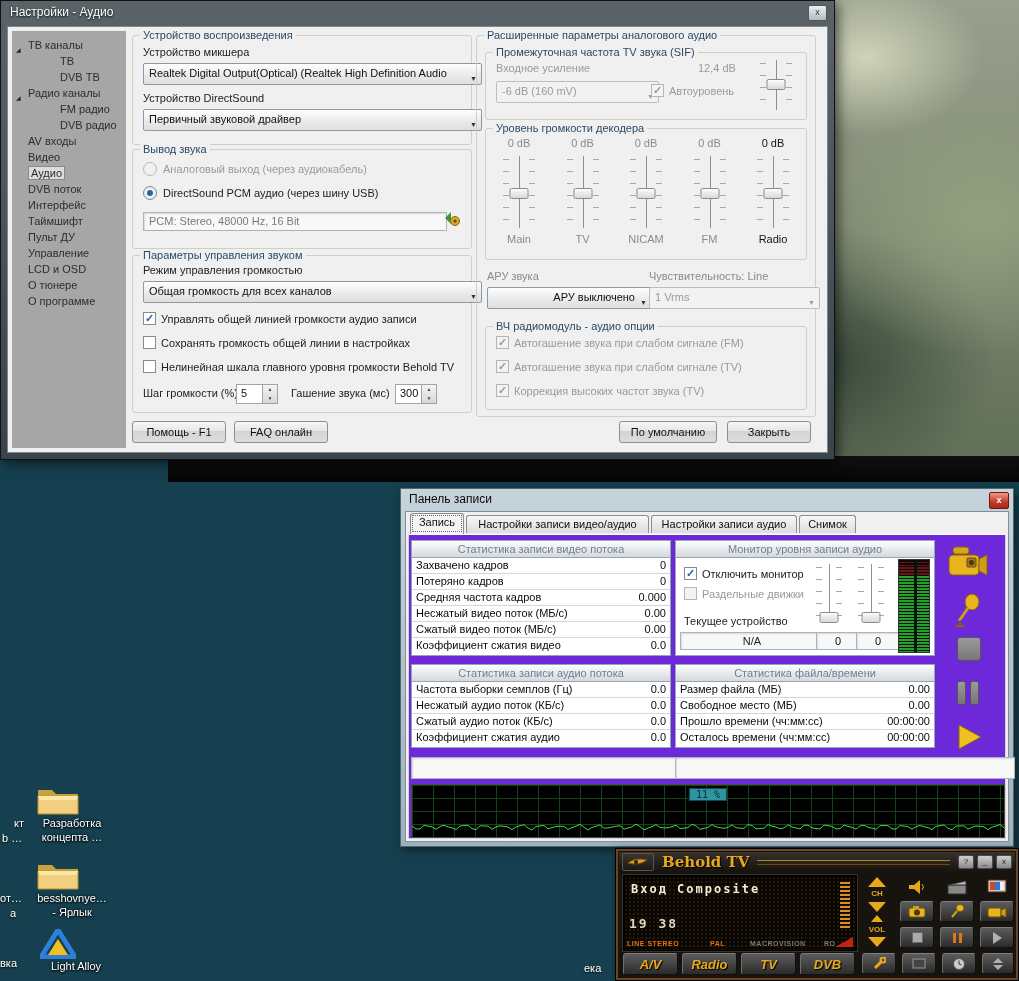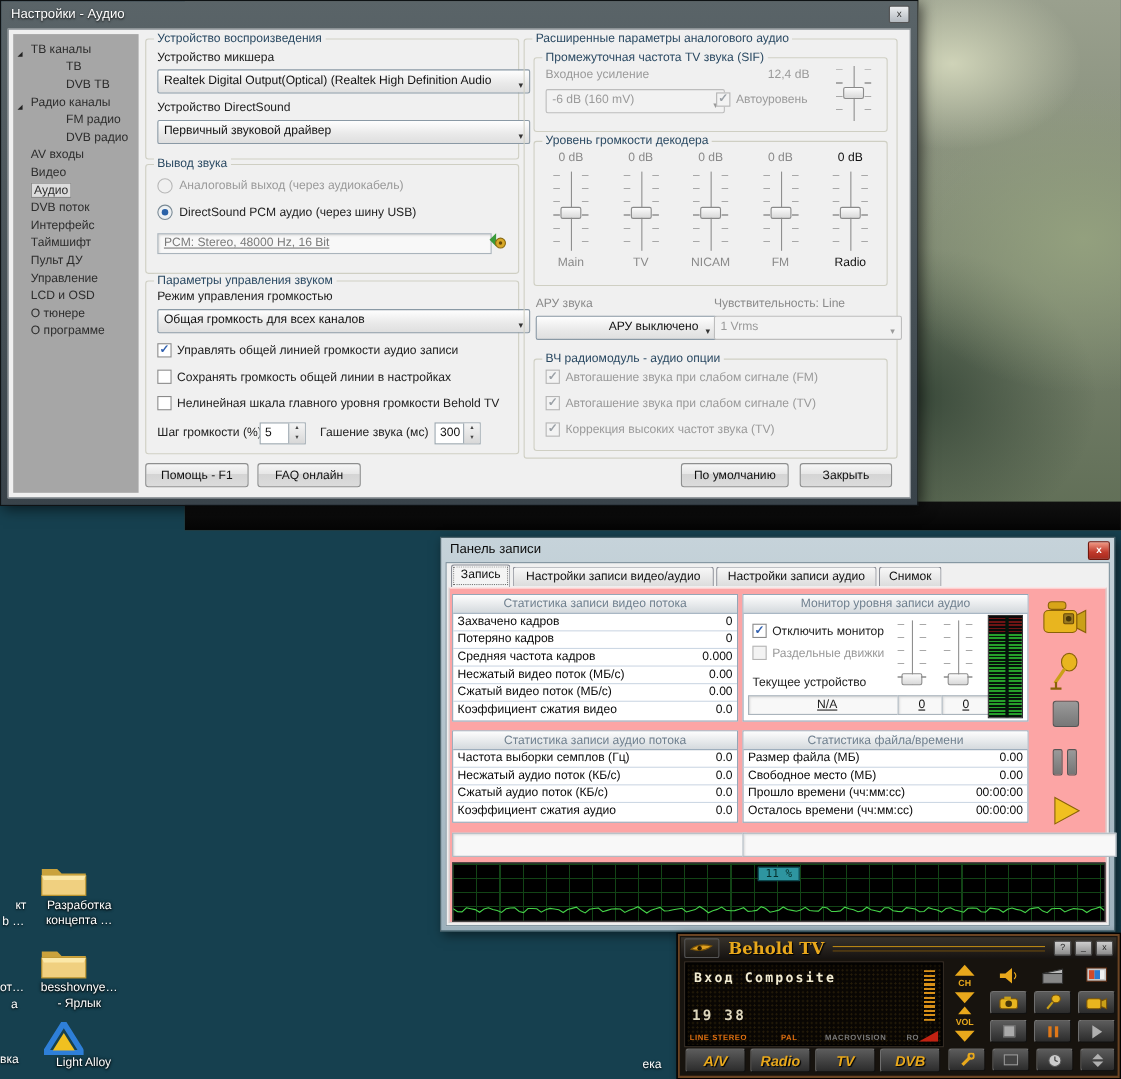--- a/index.html
+++ b/index.html
@@ -49,21 +49,21 @@
             font-size:11px;line-height:11px;text-align:center;color:#2f5fae;font-weight:bold;}
   .cbx.dis{color:#9a9a9a;}
   .cbx.dis .box{background:#f3f3f3;border-color:#b5b5b5;color:#9aa0a6;}
 
   .radio{position:absolute;display:flex;align-items:center;gap:6px;font-size:11px;color:#222;white-space:nowrap;}
   .radio .dot{width:12px;height:12px;border-radius:50%;border:1px solid #7a8a95;background:radial-gradient(#fff,#dfe5e9);position:relative;}
   .radio.sel .dot::after{content:"";position:absolute;left:3px;top:3px;width:6px;height:6px;border-radius:50%;background:#2a62a8;}
   .radio.dis{color:#9a9a9a;}.radio.dis .dot{border-color:#b8b8b8;background:#f0f0f0;}
 
   .sunken{position:absolute;background:#f8f8f8;border:1px solid #aab4bc;box-shadow:inset 1px 1px 2px rgba(0,0,0,.12);
-          font-size:11px;color:#7a7a7a;line-height:17px;padding:0 5px;text-decoration:underline;}
+          font-size:11px;color:#7a7a7a;line-height:17px;padding:0 5px;}
 
   .spin{position:absolute;width:42px;height:20px;border:1px solid #9aa5ad;background:#fff;font-size:11px;box-sizing:border-box;}
   .spin .v{position:absolute;left:4px;top:2px;color:#111;}
   .spin .ud{position:absolute;right:0;top:0;bottom:0;width:14px;background:linear-gradient(#f4f4f4,#d8d8d8);
             border-left:1px solid #9aa5ad;font-size:5px;color:#444;text-align:center;line-height:9px;}
 
   .btn{height:22px;background:linear-gradient(#f6f6f6,#e6e6e6 45%,#d4d4d4 46%,#dcdcdc);border:1px solid #8e8f8f;
        border-radius:3px;font-size:11px;color:#111;text-align:center;line-height:20px;padding:0 10px;display:inline-block;box-sizing:border-box;}
 
   
@@ -79,21 +79,21 @@
   .rec{position:absolute;left:400px;top:488px;width:612px;height:357px;background:linear-gradient(#c6d3da,#9db1bc);
        border:1px solid #51676f;box-shadow:3px 3px 10px rgba(0,0,0,.5);}
   .rec-title{height:20px;font-size:12px;color:#0b0b0b;line-height:20px;padding-left:8px;}
   .rec-close{position:absolute;top:3px;right:4px;width:18px;height:15px;border:1px solid #70160c;border-radius:2px;
        background:linear-gradient(#f09a86,#c0392b 60%,#a62a1e);color:#fff;font-size:9px;font-weight:bold;line-height:14px;text-align:center;}
   .rec-client{position:absolute;left:4px;top:22px;right:4px;bottom:4px;background:#f0f0f0;border:1px solid #7c8f9b;}
   .tabs{position:absolute;left:4px;top:3px;height:19px;display:flex;gap:2px;}
   .tab{height:18px;background:linear-gradient(#f8f8f8,#dcdcdc);border:1px solid #898c95;border-bottom:none;
        border-radius:3px 3px 0 0;font-size:11px;line-height:17px;text-align:center;color:#111;box-sizing:border-box;}
   .tab.active{background:#f4f4f4;height:21px;margin-top:-2px;outline:1px dotted #666;outline-offset:-3px;}
-  .tabpage{position:absolute;left:2px;top:22px;right:2px;bottom:2px;background:#fca5a5;border:1px solid #d3d3d3;border-top:1px solid #fcfcfc;}
+  .tabpage{position:absolute;left:2px;top:22px;right:2px;bottom:2px;background:#6d28d9;border:1px solid #d3d3d3;border-top:1px solid #fcfcfc;}
 
   .stat{position:absolute;background:#fff;border:1px solid #94a6b6;font-size:11px;}
   .stat-hdr{height:16px;background:linear-gradient(#fdfdfd,#d4d9dd);border-bottom:1px solid #94a6b6;
        color:#70808f;text-align:center;line-height:16px;}
   .stat-row{display:flex;height:15px;line-height:15px;padding:0 4px;border-bottom:1px solid #cdd8e4;color:#0a0a0a;}
   .stat-row:last-child{border-bottom:none;}
   .stat-lab{flex:1;overflow:hidden;white-space:nowrap;}
   .vu{position:absolute;background:repeating-linear-gradient(to bottom,#06140a 0 1.5px,#26a02a 1.5px 3px);border:1px solid #333;}
   .vu::before{content:"";position:absolute;left:0;top:0;width:100%;height:17%;
       background:repeating-linear-gradient(to bottom,#0a0a0a 0 1.5px,#6e1414 1.5px 3px);}

